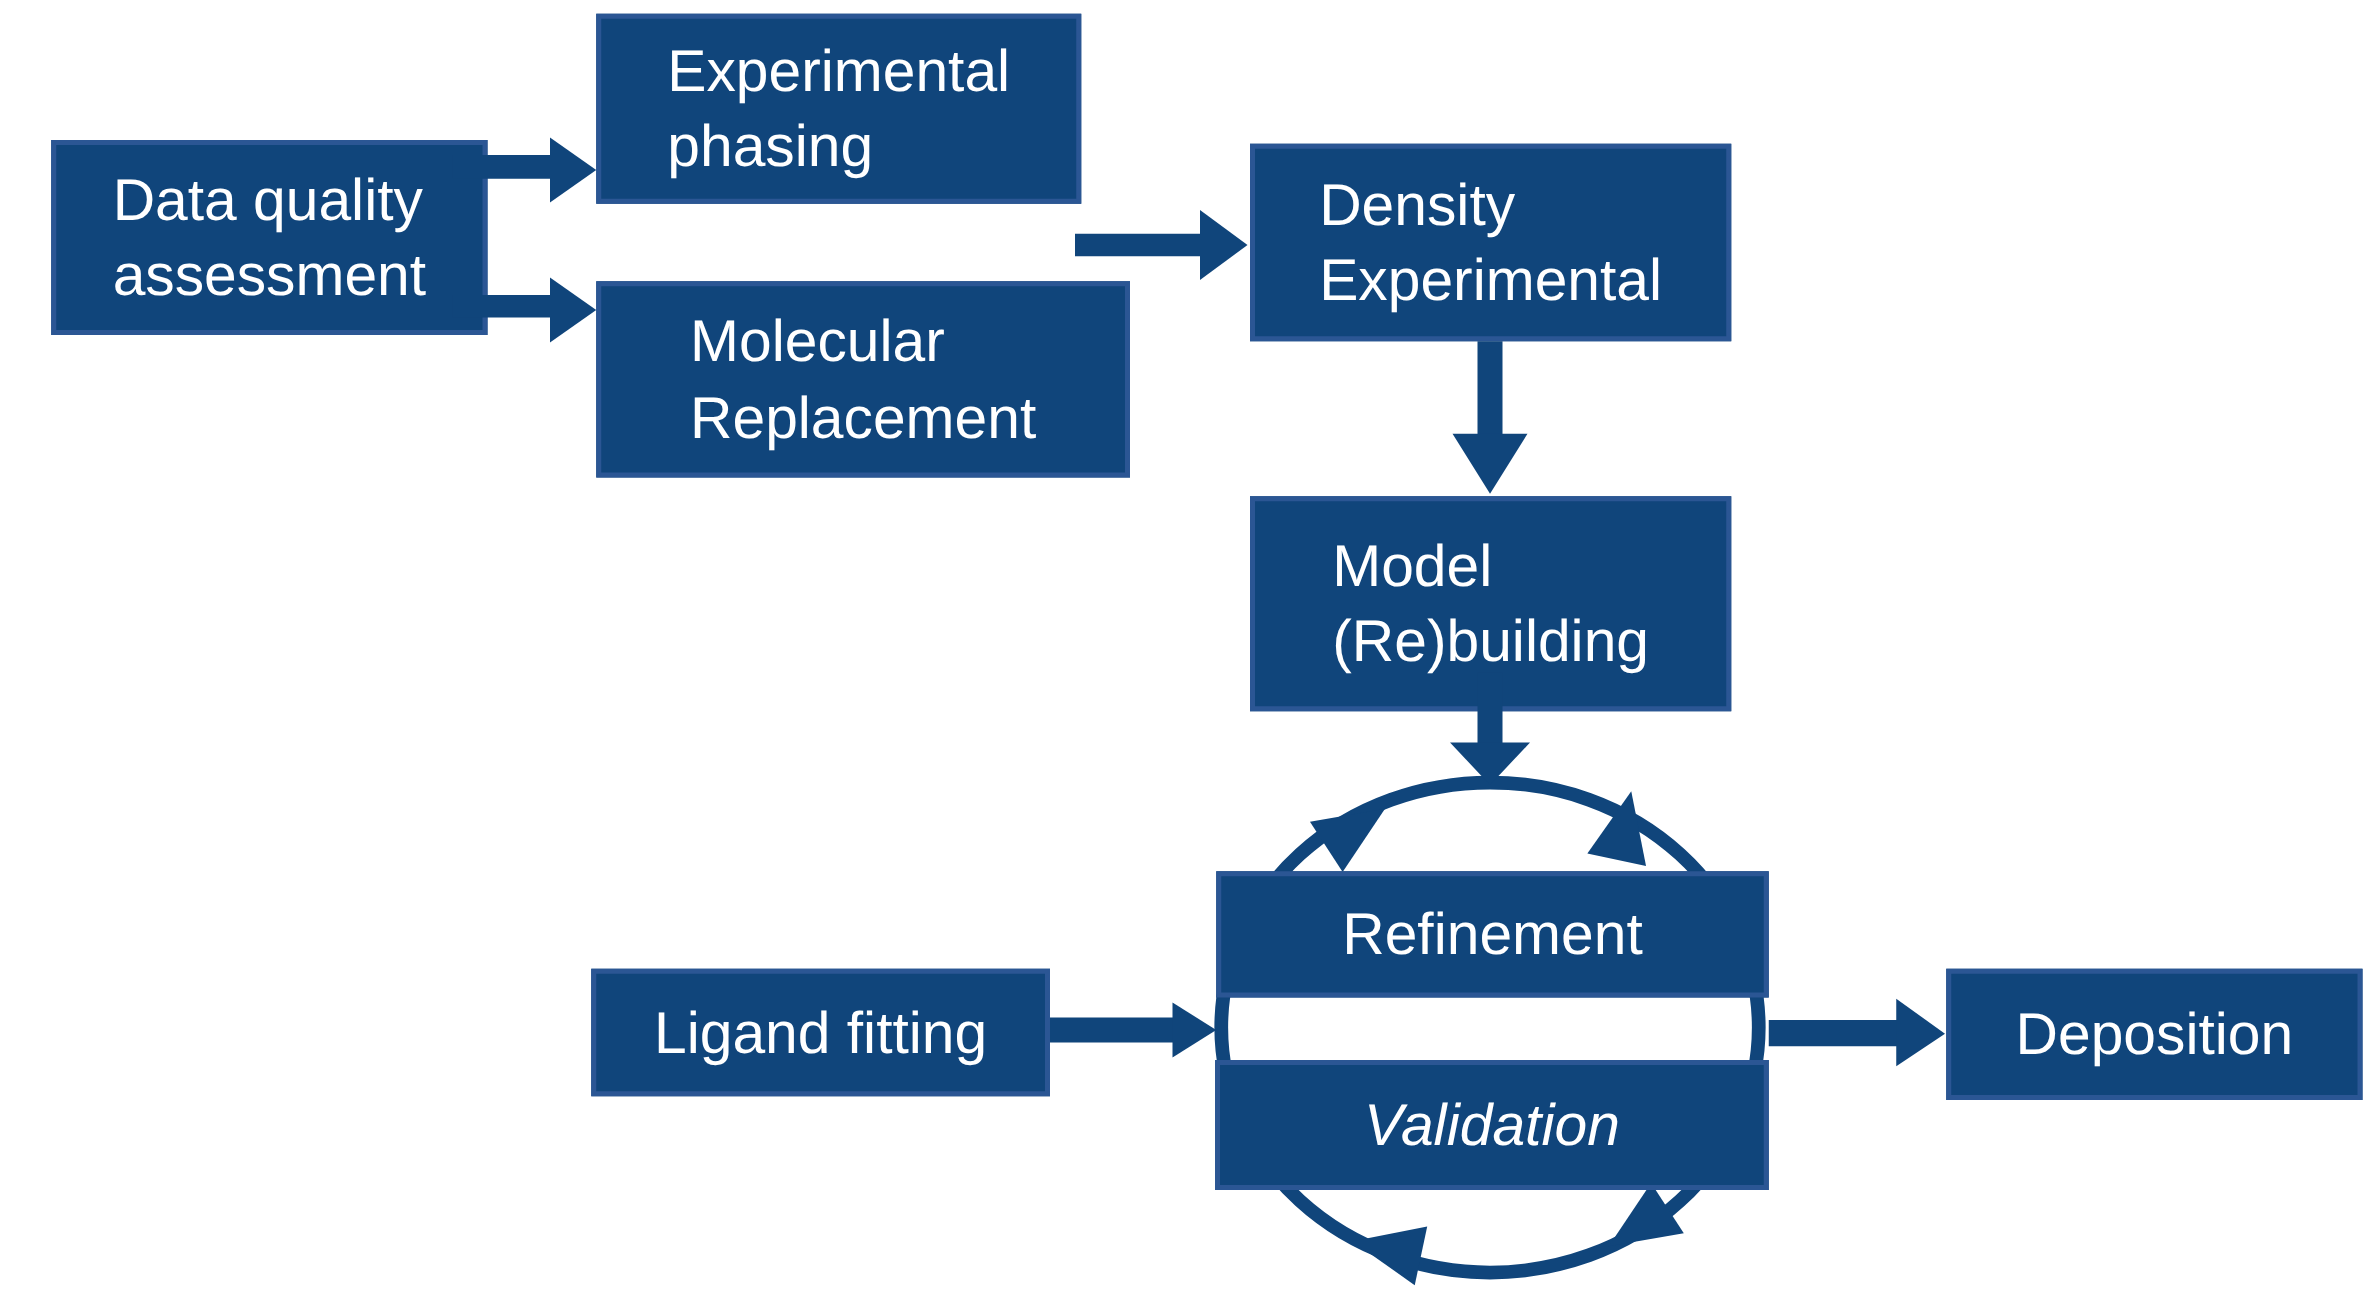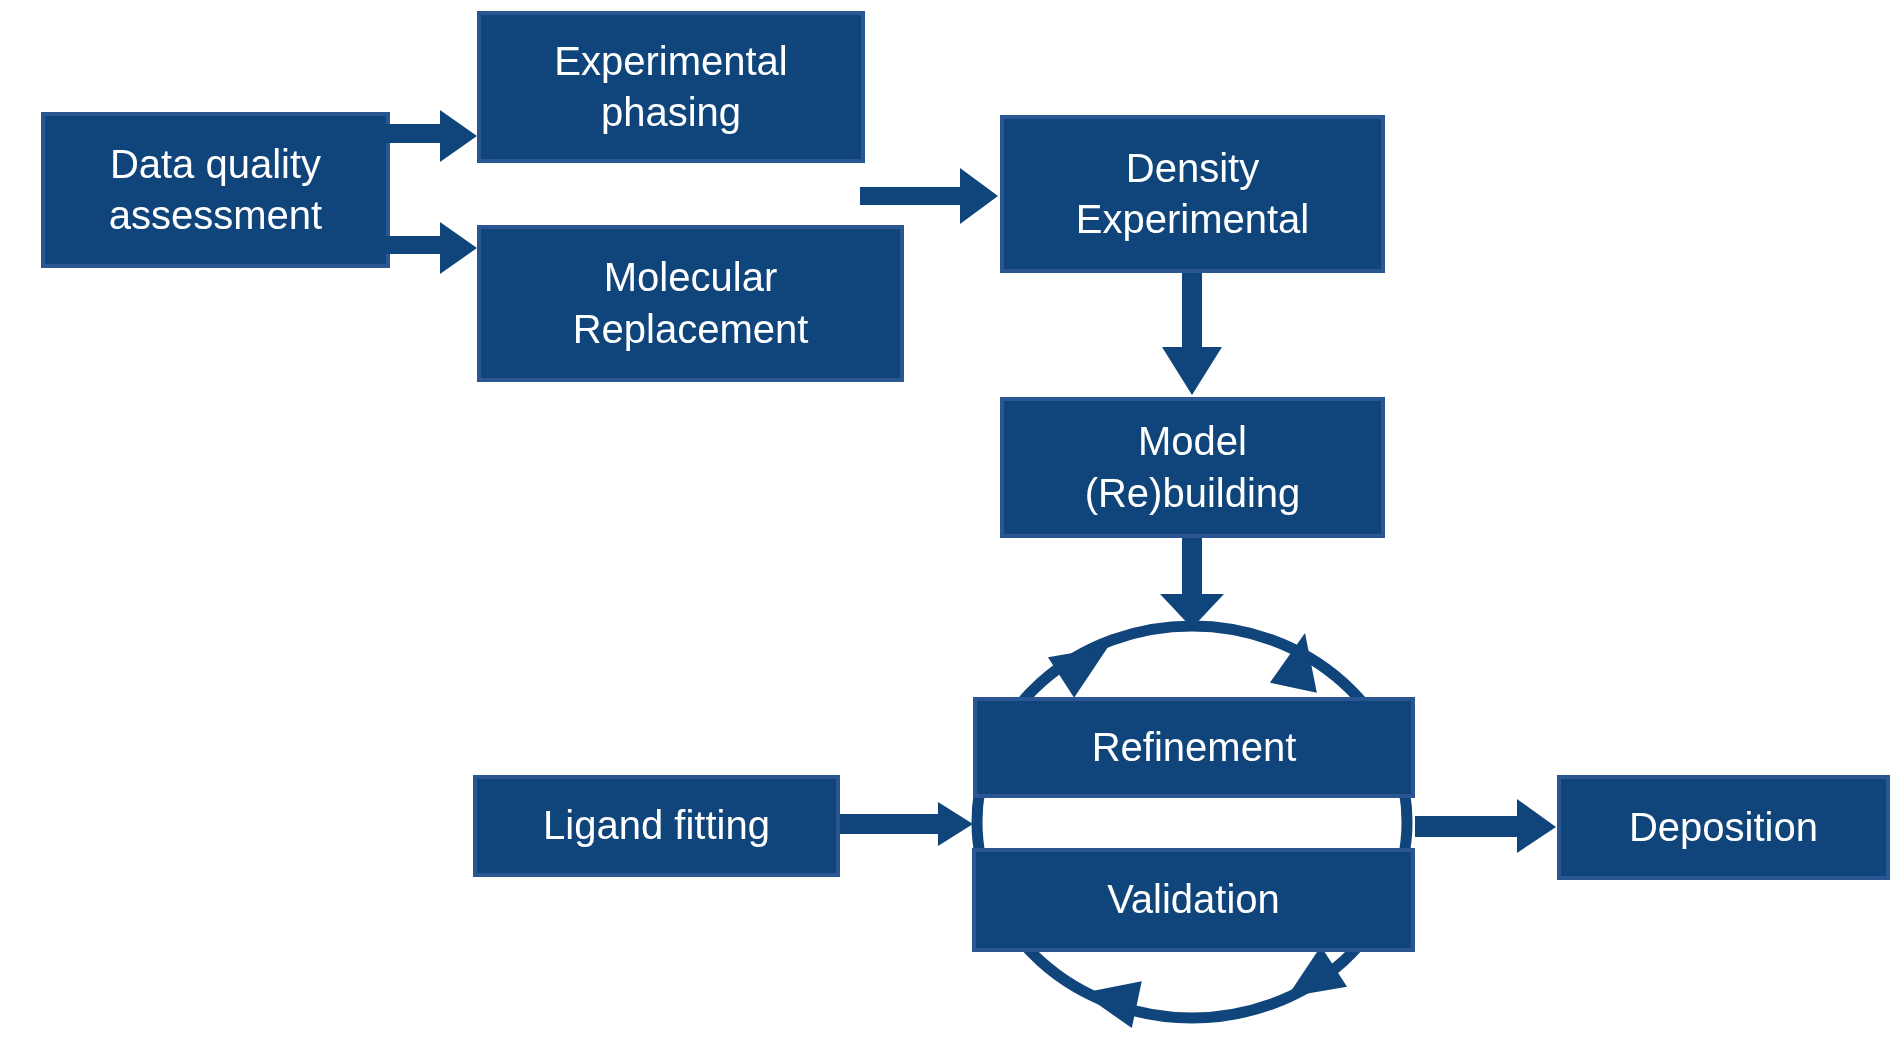--- a/index.html
+++ b/index.html
@@ -19,33 +19,33 @@
   }
   .box {
     position: absolute;
     box-sizing: border-box;
     background: var(--primary, #10457B);
     border: 4px solid var(--box-border, #2B5694);
     color: var(--text-color, #ffffff);
     display: flex;
     align-items: center;
     justify-content: center;
-    text-align: center;
+    text-align: left;
     white-space: pre-line;
-    font-size: 40px;
+    font-size: 47px;
     line-height: 1.28;
   }
   
   .b-data-quality        { left: 13px;   top: 112px; width: 349px; height: 156px; margin-left: 28px; }
   .b-experimental        { left: 477px;  top: 11px;  width: 388px; height: 152px; }
   .b-molecular           { left: 477px;  top: 225px; width: 427px; height: 157px; }
   .b-density             { left: 1000px; top: 115px; width: 385px; height: 158px; }
-  .b-model               { left: 1000px; top: 397px; width: 385px; height: 141px; }
+  .b-model               { left: 1000px; top: 397px; width: 385px; height: 172px; }
   .b-refinement          { left: 973px;  top: 697px; width: 442px; height: 101px; }
-  .b-validation          { left: 972px;  top: 848px; width: 443px; height: 104px; }
+  .b-validation          { left: 972px;  top: 848px; width: 443px; height: 104px; font-style: italic; }
   .b-ligand              { left: 473px;  top: 775px; width: 367px; height: 102px; }
   .b-deposition          { left: 1557px; top: 775px; width: 333px; height: 105px; }
 
   .arrow    { fill: var(--primary, #10457B); }
   .ring     { fill: none; stroke: var(--primary, #10457B); stroke-width: 11px; }
   .ringhead { fill: var(--primary, #10457B); }
 </style>
 </head>
 <body>
 

